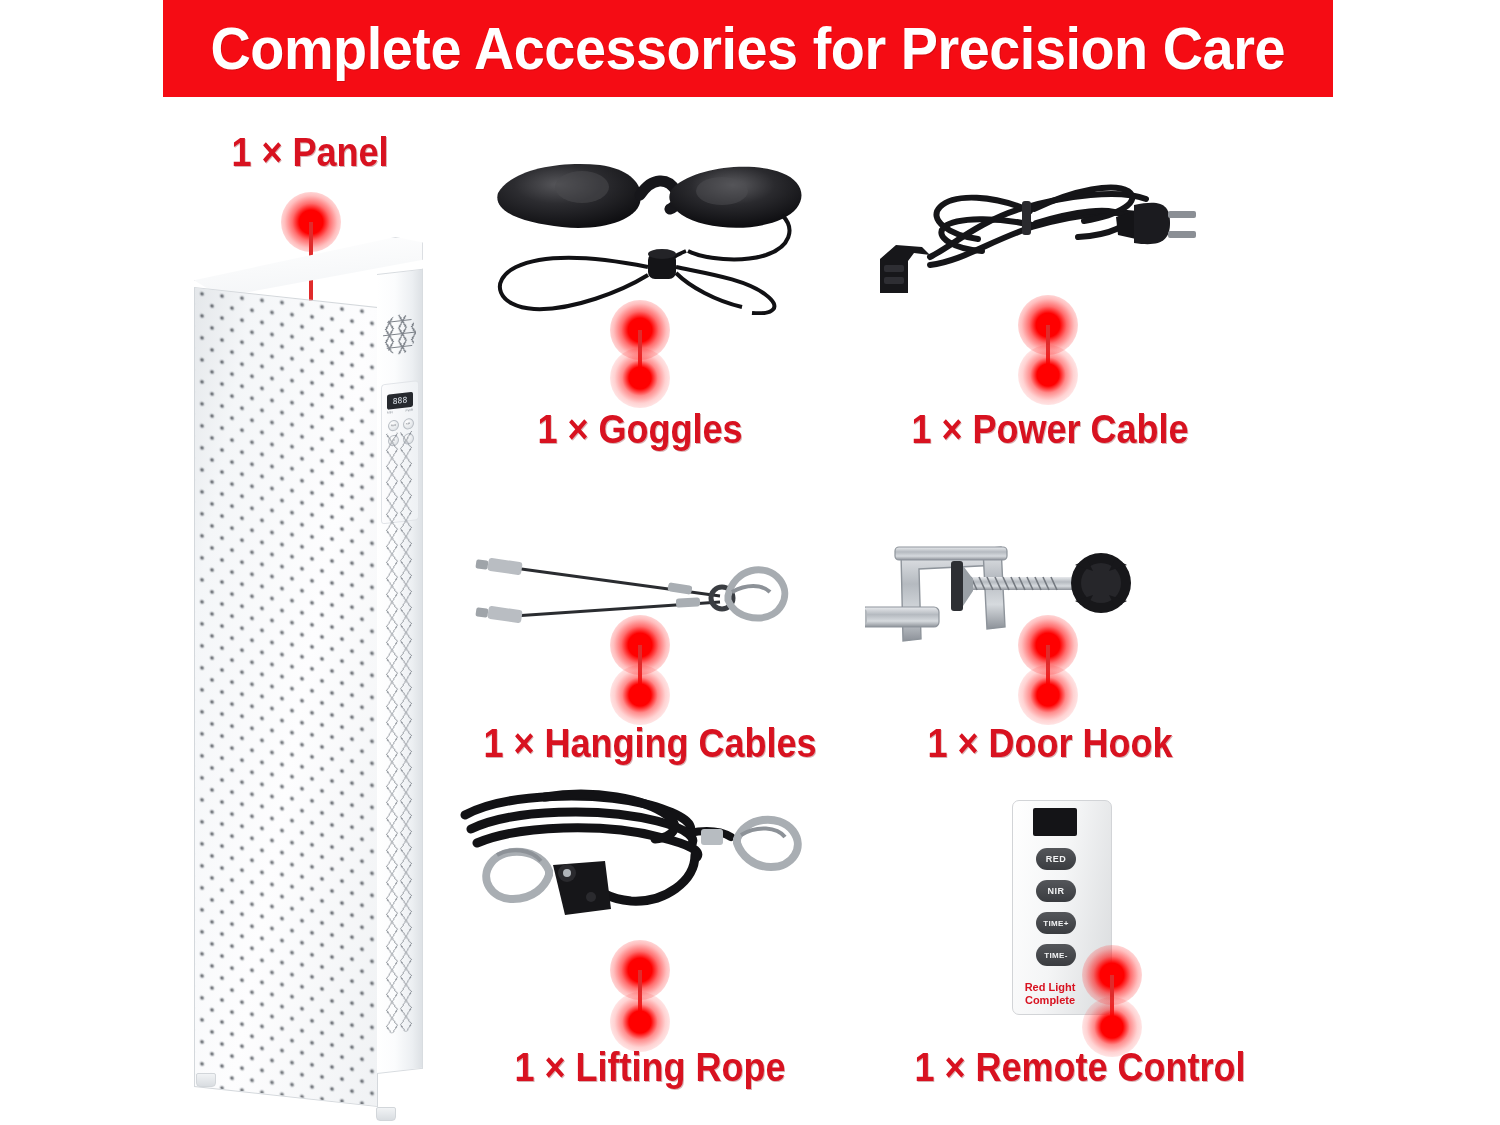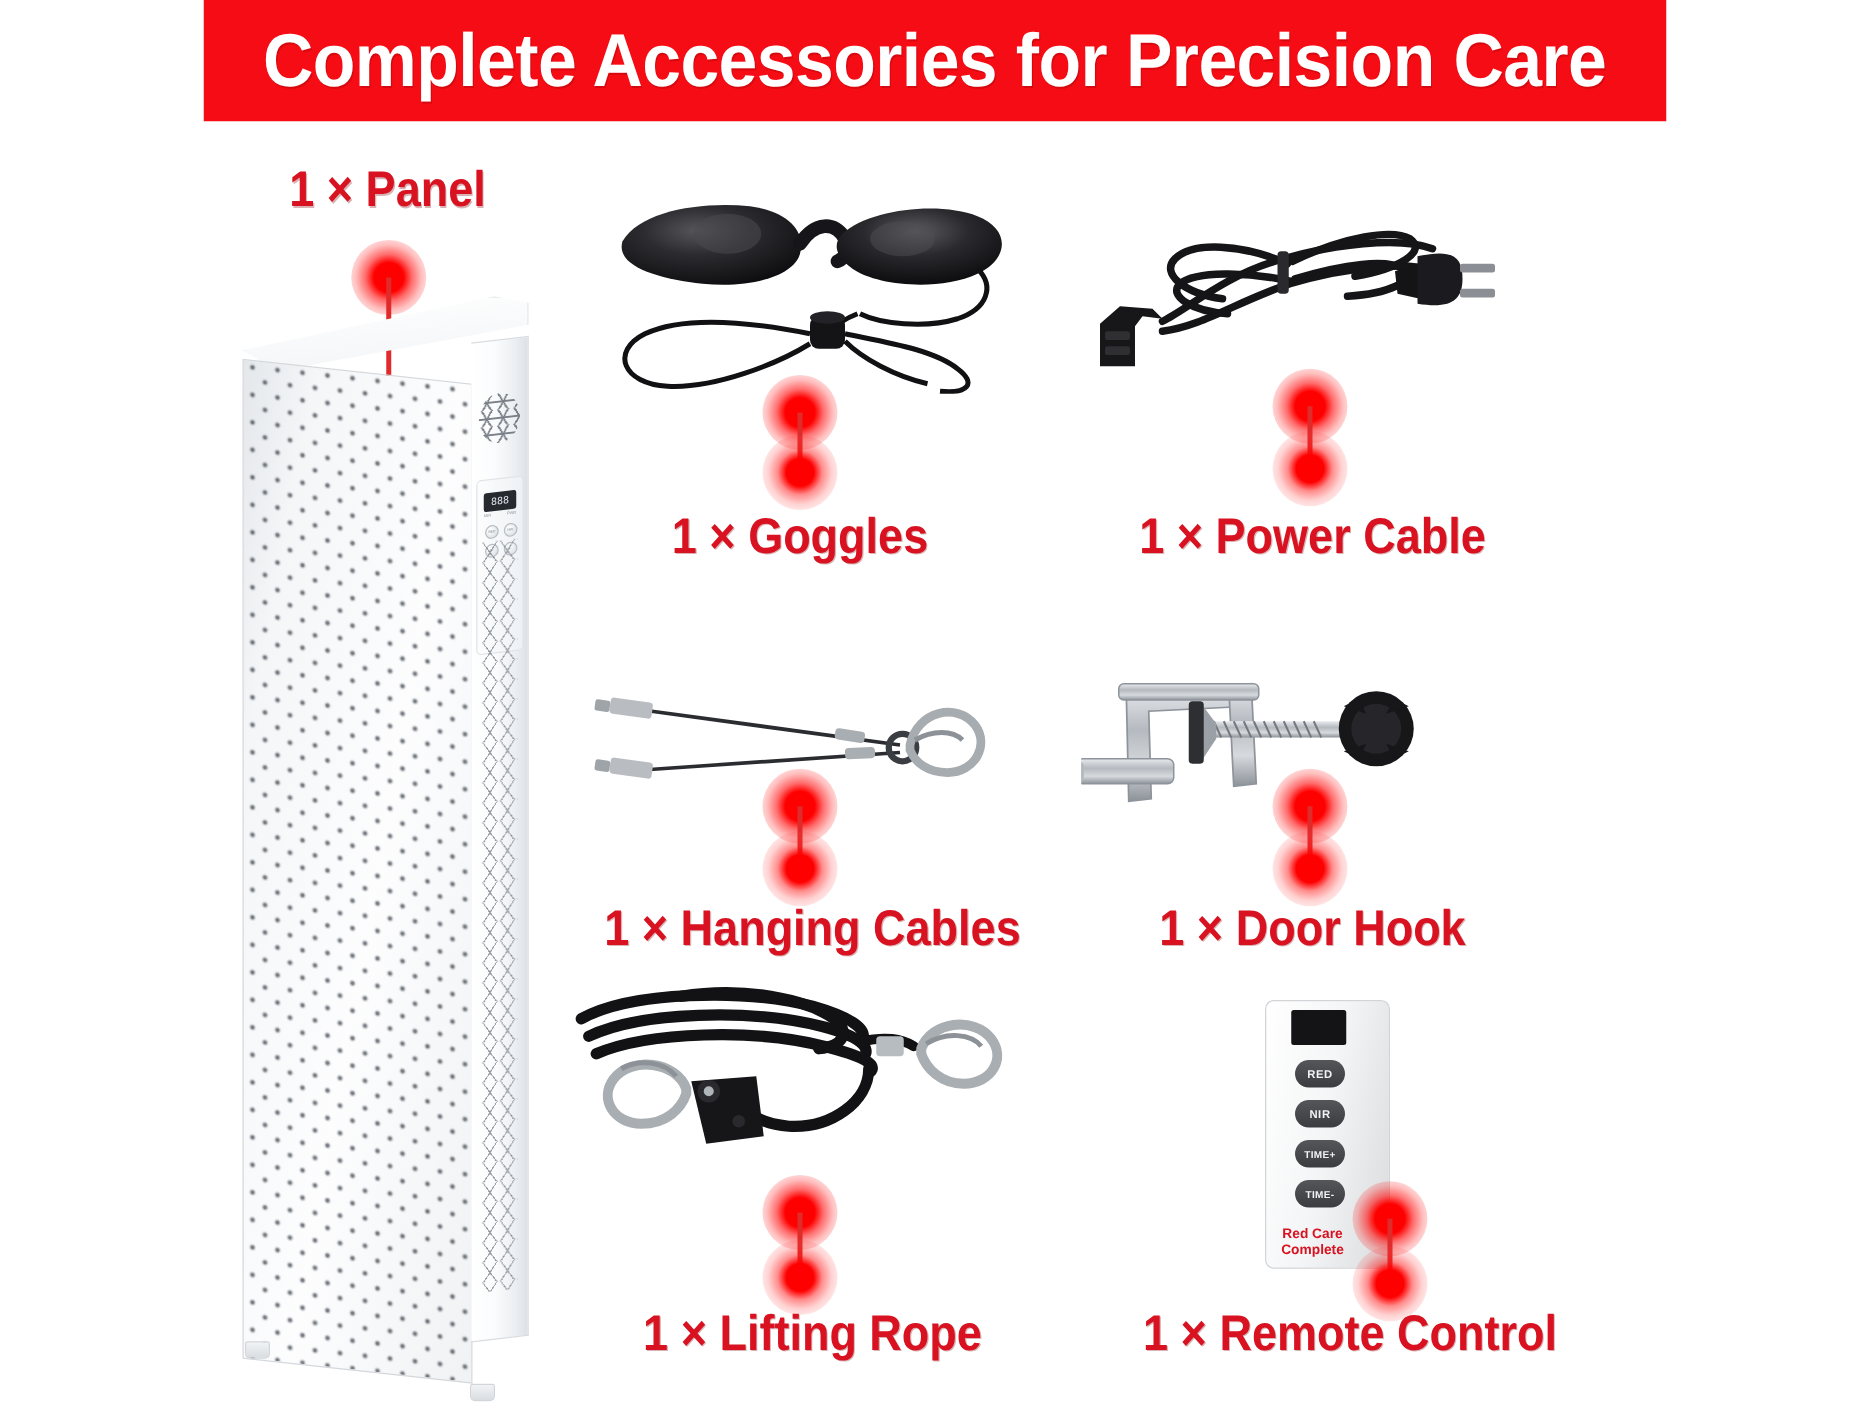--- a/index.html
+++ b/index.html
@@ -512,21 +512,21 @@
       <div style="position:absolute; left:23px; top:111px; width:40px; height:22px; border-radius:11px;
                   background:linear-gradient(180deg,#54565a,#3a3c40); display:flex; align-items:center; justify-content:center;
                   color:#f2f3f4; font-size:8px; font-weight:bold; letter-spacing:0.3px;">TIME+</div>
 
       <div style="position:absolute; left:23px; top:143px; width:40px; height:22px; border-radius:11px;
                   background:linear-gradient(180deg,#54565a,#3a3c40); display:flex; align-items:center; justify-content:center;
                   color:#f2f3f4; font-size:8px; font-weight:bold; letter-spacing:0.3px;">TIME-</div>
 
       <div style="position:absolute; left:0; right:24px; top:180px; text-align:center; color:#d81220;
                   font-size:11px; font-weight:bold; line-height:1.15;">
-        <div>Red Care</div>
+        <div>Red Light</div>
         <div>Complete</div>
       </div>
     </div>
   </div>
 
   <div class="callout" style="left:1082px; top:945px; height:115px;">
     <div class="dot-glow" style="top:0;"></div>
     <div class="stem" style="top:30px; height:52px;"></div>
     <div class="dot-small" style="top:52px;"></div>
   </div>

